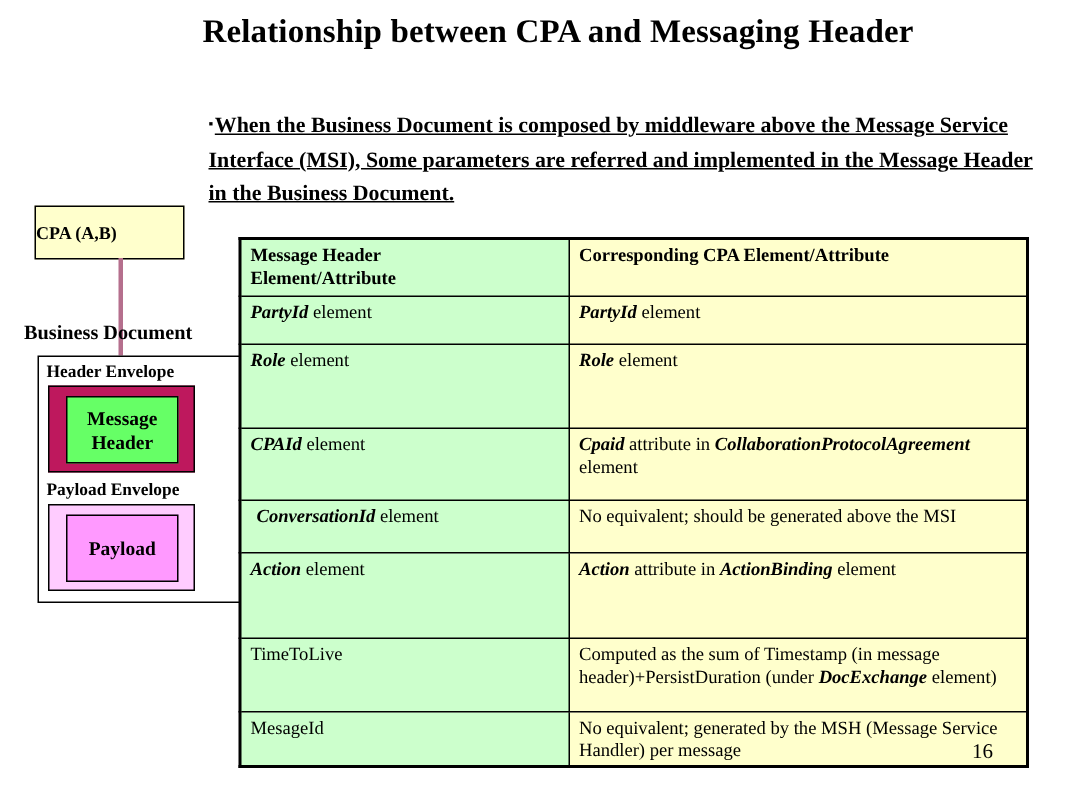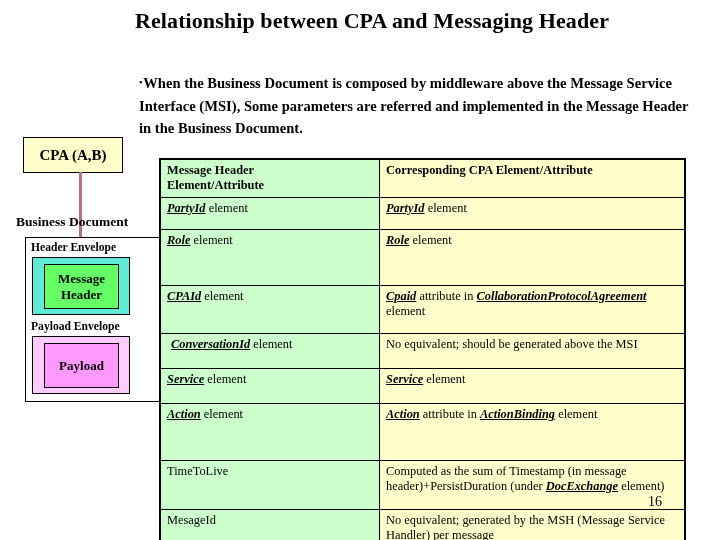--- a/index.html
+++ b/index.html
@@ -39,42 +39,43 @@
   
   .bullet-block {
     position: absolute;
     left: 139px;
     top: 71px;
     width: 556px;
     font-size: 14.6px;
     font-weight: bold;
     line-height: 22.5px;
     text-align: left;
+    text-decoration: underline;
   }
   .bullet-mark {
     display: inline-block;
     font-size: 9px;
     vertical-align: 3px;
     margin-right: 1px;
   }
 
   
   .cpa-box {
     position: absolute;
     left: 23px;
     top: 137px;
     width: 100px;
     height: 36px;
     background: #ffffcc;
     border: 1.5px solid #000000;
     box-sizing: border-box;
     display: flex;
     align-items: center;
-    justify-content: center;
-    font-size: 15px;
+    justify-content: flex-start;
+    font-size: 12px;
     font-weight: bold;
   }
 
   .arrow-line {
     position: absolute;
     left: 79px;
     top: 172px;
     width: 3px;
     height: 98px;
     background: #b56f8d;
@@ -119,21 +120,21 @@
   }
   .env-label.header { top: 3px; }
   .env-label.payload { top: 82px; }
 
   .header-envelope {
     position: absolute;
     left: 6px;
     top: 19px;
     width: 98px;
     height: 58px;
-    background: #5eead4;
+    background: #be185d;
     border: 1.2px solid #000000;
     box-sizing: border-box;
   }
   .message-header {
     position: absolute;
     left: 11px;
     top: 6px;
     width: 75px;
     height: 45px;
     background: #66ff66;
@@ -194,21 +195,20 @@
   .col-left {
     width: 207px;
     background: #ccffcc;
   }
   .col-right {
     background: #ffffcc;
   }
   .mapping-table em {
     font-style: italic;
     font-weight: bold;
-    text-decoration: underline;
   }
   .hdr-cell {
     font-weight: bold;
     margin-left: 48px;
   }
 
   
   .page-number {
     position: absolute;
     left: 640px;
@@ -273,24 +273,20 @@
         </tr>
         <tr>
           <td class="col-left" style="height: 41px;"><em>CPAId</em><span> element</span></td>
           <td class="col-right"><em>Cpaid</em><span> attribute in </span><em>CollaborationProtocolAgreement</em><span> element</span></td>
         </tr>
         <tr>
           <td class="col-left" style="height: 28px; padding-left: 10px;"><em>ConversationId</em><span> element</span></td>
           <td class="col-right"><span>No equivalent; should be generated above the MSI</span></td>
         </tr>
         <tr>
-          <td class="col-left" style="height: 28px;"><em>Service</em><span> element</span></td>
-          <td class="col-right"><em>Service</em><span> element</span></td>
-        </tr>
-        <tr>
           <td class="col-left" style="height: 50px;"><em>Action</em><span> element</span></td>
           <td class="col-right"><em>Action</em><span> attribute in </span><em>ActionBinding</em><span> element</span></td>
         </tr>
         <tr>
           <td class="col-left" style="height: 42px;"><span>TimeToLive</span></td>
           <td class="col-right"><span>Computed as the sum of Timestamp (in message header)+PersistDuration (under </span><em>DocExchange</em><span> element)</span></td>
         </tr>
         <tr>
           <td class="col-left"><span>MesageId</span></td>
           <td class="col-right"><span>No equivalent; generated by the MSH (Message Service Handler) per message</span></td>

